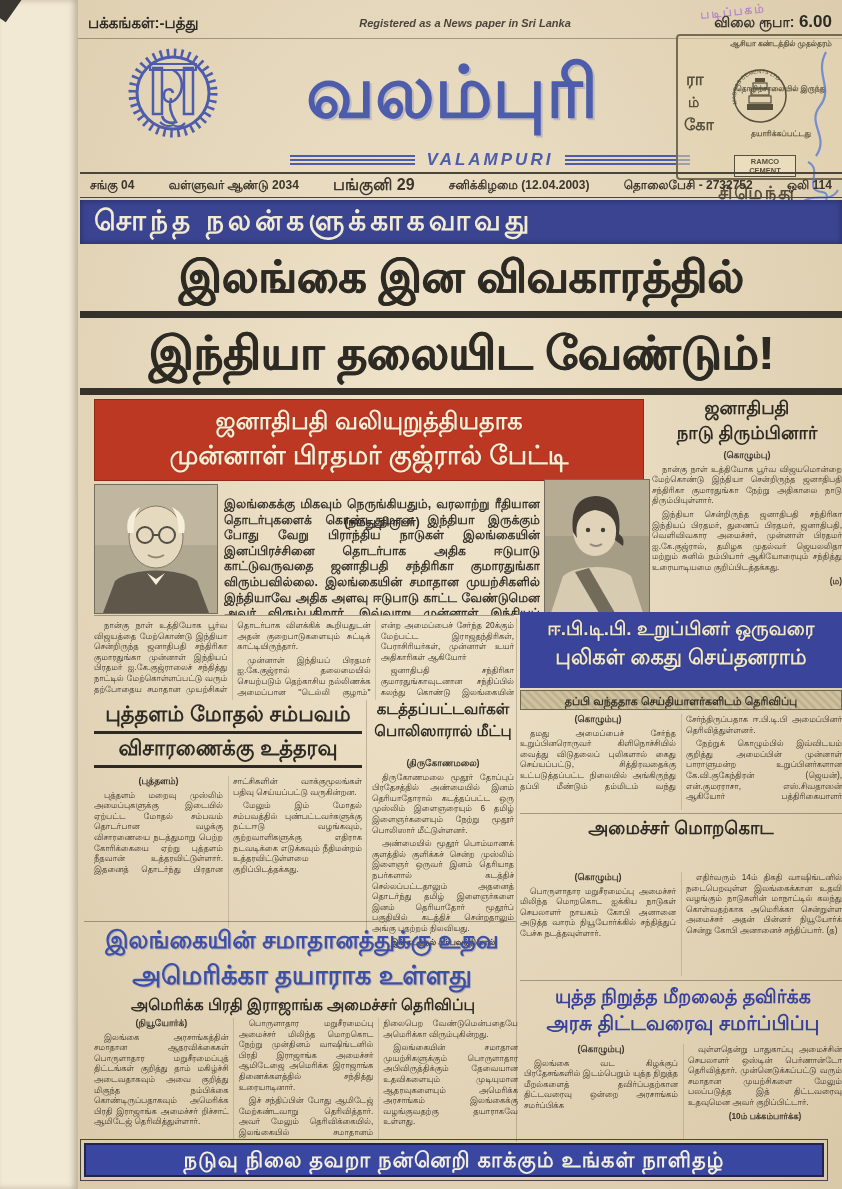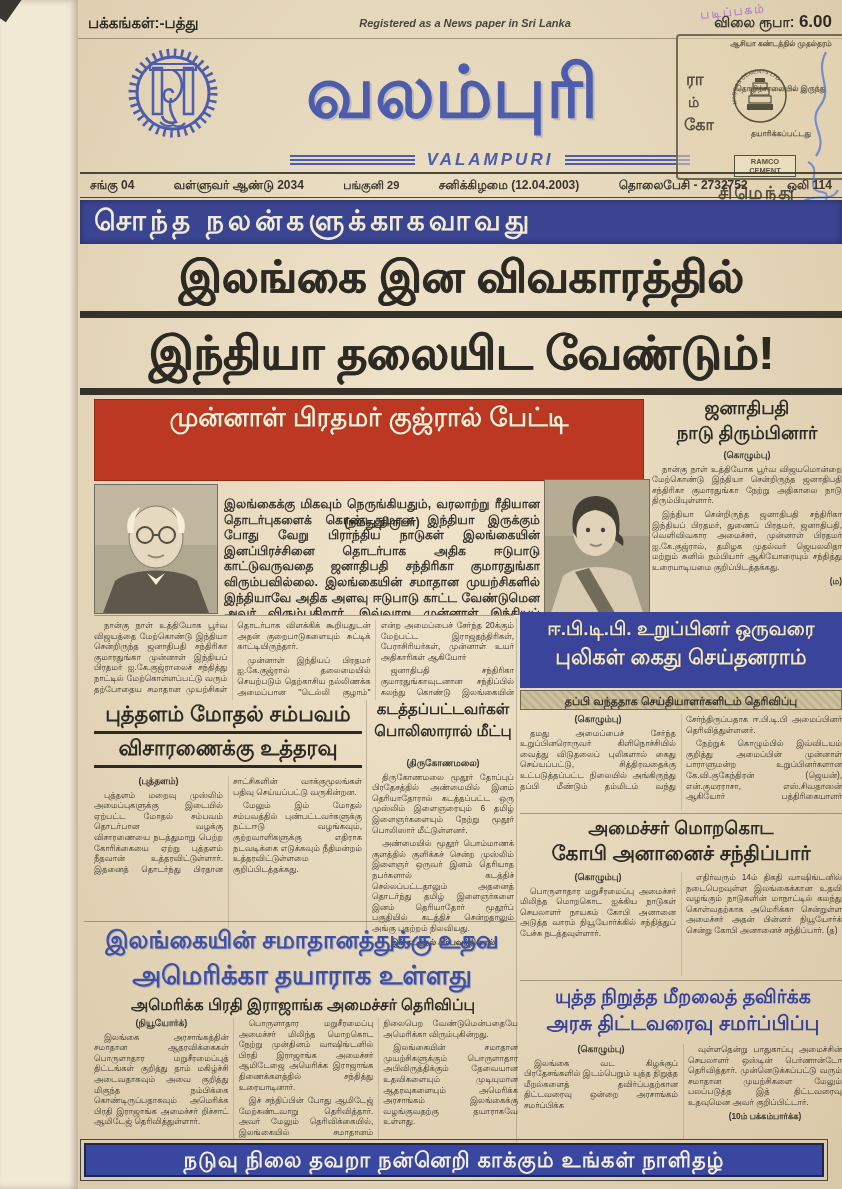--- a/index.html
+++ b/index.html
@@ -97,33 +97,34 @@
   </div>
 
   <svg class="abs" style="left:764px;top:44px;" width="78" height="186" viewBox="0 0 78 186">
     <path d="M62,8 C50,30 70,44 56,62 C42,80 66,92 52,112" stroke="#5b7ad2" stroke-width="2.2" fill="none" opacity=".8"></path>
     <path d="M44,118 C60,126 38,146 58,148 C72,150 50,168 64,182 M38,158 C52,148 66,160 74,146" stroke="#5b7ad2" stroke-width="2" fill="none" opacity=".8"></path>
   </svg>
 
   <div class="abs" style="left:80px;top:172px;width:762px;height:26px;border-top:2px solid #4b463c;border-bottom:1px solid #4b463c;display:flex;align-items:center;justify-content:space-between;padding:0 10px;box-sizing:border-box;">
     <span class="bold" style="font-size:12px;color:#3b352b;">சங்கு 04</span>
     <span class="bold" style="font-size:12px;color:#3b352b;">வள்ளுவர் ஆண்டு 2034</span>
-    <span class="bold" style="font-size:11px;color:#3b352b;">பங்குனி 29</span>
+    <span class="bold" style="font-size:16px;color:#3b352b;">பங்குனி 29</span>
     <span class="bold" style="font-size:12px;color:#3b352b;">சனிக்கிழமை (12.04.2003)</span>
     <span class="bold" style="font-size:12px;color:#3b352b;">தொலைபேசி - 2732752</span>
     <span class="bold" style="font-size:12px;color:#3b352b;">ஒலி 114</span>
   </div>
 
   <div class="abs kicker nowrap" style="left:80px;top:200px;width:762px;height:44px;box-sizing:border-box;">சொந்த நலன்களுக்காகவாவது</div>
   <div class="abs bighead nowrap" style="left:84px;top:246px;width:754px;height:62px;line-height:62px;font-size:44px;">இலங்கை இன விவகாரத்தில்</div>
   <div class="rule" style="left:80px;top:311px;width:762px;"></div>
   <div class="abs bighead nowrap" style="left:84px;top:321px;width:754px;height:64px;line-height:64px;font-size:46px;">இந்தியா தலையிட வேண்டும்!</div>
   <div class="rule" style="left:80px;top:388px;width:762px;"></div>
 
   <div class="abs redbox" style="left:94px;top:399px;width:548px;height:80px;">
+    <div class="bold nowrap" style="font-size:24px;margin-top:7px;">ஜனாதிபதி வலியுறுத்தியதாக</div>
     <div class="bold nowrap" style="font-size:26px;margin-top:2px;">முன்னாள் பிரதமர் குஜ்ரால் பேட்டி</div>
   </div>
 
   <div class="abs" style="left:652px;top:398px;width:190px;">
     <div class="sechead nowrap" style="font-size:18px;">ஜனாதிபதி</div>
     <div class="sechead nowrap" style="font-size:18px;margin-top:2px;">நாடு திரும்பினார்</div>
     <div class="body-txt" style="margin-top:4px;">
       <p class="dl">(கொழும்பு)</p>
       <p>நான்கு நாள் உத்தியோக பூர்வ விஜயமொன்றை மேற்கொண்டு இந்தியா சென்றிருந்த ஜனாதிபதி சந்திரிகா குமாரதுங்கா நேற்று அதிகாலை நாடு திரும்பியுள்ளார்.</p>
       <p>இந்தியா சென்றிருந்த ஜனாதிபதி சந்திரிகா இந்தியப் பிரதமர், துணைப் பிரதமர், ஜனாதிபதி, வெளிவிவகார அமைச்சர், முன்னாள் பிரதமர் ஐ.கே.குஜ்ரால், தமிழக முதல்வர் ஜெயலலிதா மற்றும் சுனில் நம்பியார் ஆகியோரையும் சந்தித்து உரையாடியமை குறிப்பிடத்தக்கது.</p>
@@ -196,21 +197,20 @@
   <div class="abs sechead nowrap" style="left:372px;top:722px;width:142px;font-size:15px;">பொலிஸாரால் மீட்பு</div>
   <div class="abs body-txt" style="left:372px;top:742px;width:142px;height:190px;overflow:hidden;margin-top:16px;">
     <p class="dl">(திருகோணமலை)</p>
     <p>திருகோணமலை மூதூர் தோப்புப் பிரதேசத்தில் அண்மையில் இனம் தெரியாதோரால் கடத்தப்பட்ட ஒரு முஸ்லிம் இளைஞரையும் 6 தமிழ் இளைஞர்களையும் நேற்று மூதூர் பொலிஸார் மீட்டுள்ளனர்.</p>
     <p>அண்மையில் மூதூர் பொம்மாணக் குளத்தில் குளிக்கச் சென்ற முஸ்லிம் இளைஞர் ஒருவர் இனம் தெரியாத நபர்களால் கடத்திச் செல்லப்பட்டதாலும் அதனைத் தொடர்ந்து தமிழ் இளைஞர்களை இனம் தெரியாதோர் மூதூர்ப் பகுதியில் கடத்திச் சென்றதாலும் அங்கு பதற்றம் நிலவியது.</p>
     <p class="ref">இக் கடத்தல் சம்பவத்தினால்</p>
 
   </div>
 
   <div class="abs sechead nowrap" style="left:520px;top:818px;width:322px;font-size:18px;">அமைச்சர் மொறகொட</div>
-  <div class="abs sechead nowrap" style="left:520px;top:842px;width:322px;font-size:20px;">கோபி அனானைச் சந்திப்பார்</div>
   <div class="abs body-txt cols2" style="left:520px;top:872px;width:322px;height:104px;overflow:hidden;">
     <p class="dl">(கொழும்பு)</p>
     <p>பொருளாதார மறுசீரமைப்பு அமைச்சர் மிலிந்த மொறகொட ஐக்கிய நாடுகள் செயலாளர் நாயகம் கோபி அனானை அடுத்த வாரம் நியூயோர்க்கில் சந்தித்துப் பேச்சு நடத்தவுள்ளார்.</p>
     <p>எதிர்வரும் 14ம் திகதி வாஷிங்டனில் நடைபெறவுள்ள இலங்கைக்கான உதவி வழங்கும் நாடுகளின் மாநாட்டில் கலந்து கொள்வதற்காக அமெரிக்கா சென்றுள்ள அமைச்சர் அதன் பின்னர் நியூயோர்க் சென்று கோபி அனானைச் சந்திப்பார். (த)</p>
   </div>
   <div class="hline" style="left:520px;top:980px;width:322px;"></div>
 
   <div class="hline" style="left:84px;top:921px;width:432px;"></div>
   <div class="abs bluehead nowrap" style="left:84px;top:926px;width:436px;font-size:24px;text-shadow:1px 1px 0 rgba(62,80,166,.3);">இலங்கையின் சமாதானத்துக்கு உதவ</div>
   <div class="abs bluehead nowrap" style="left:84px;top:960px;width:436px;font-size:26px;text-shadow:1px 1px 0 rgba(62,80,166,.3);">அமெரிக்கா தயாராக உள்ளது</div>

